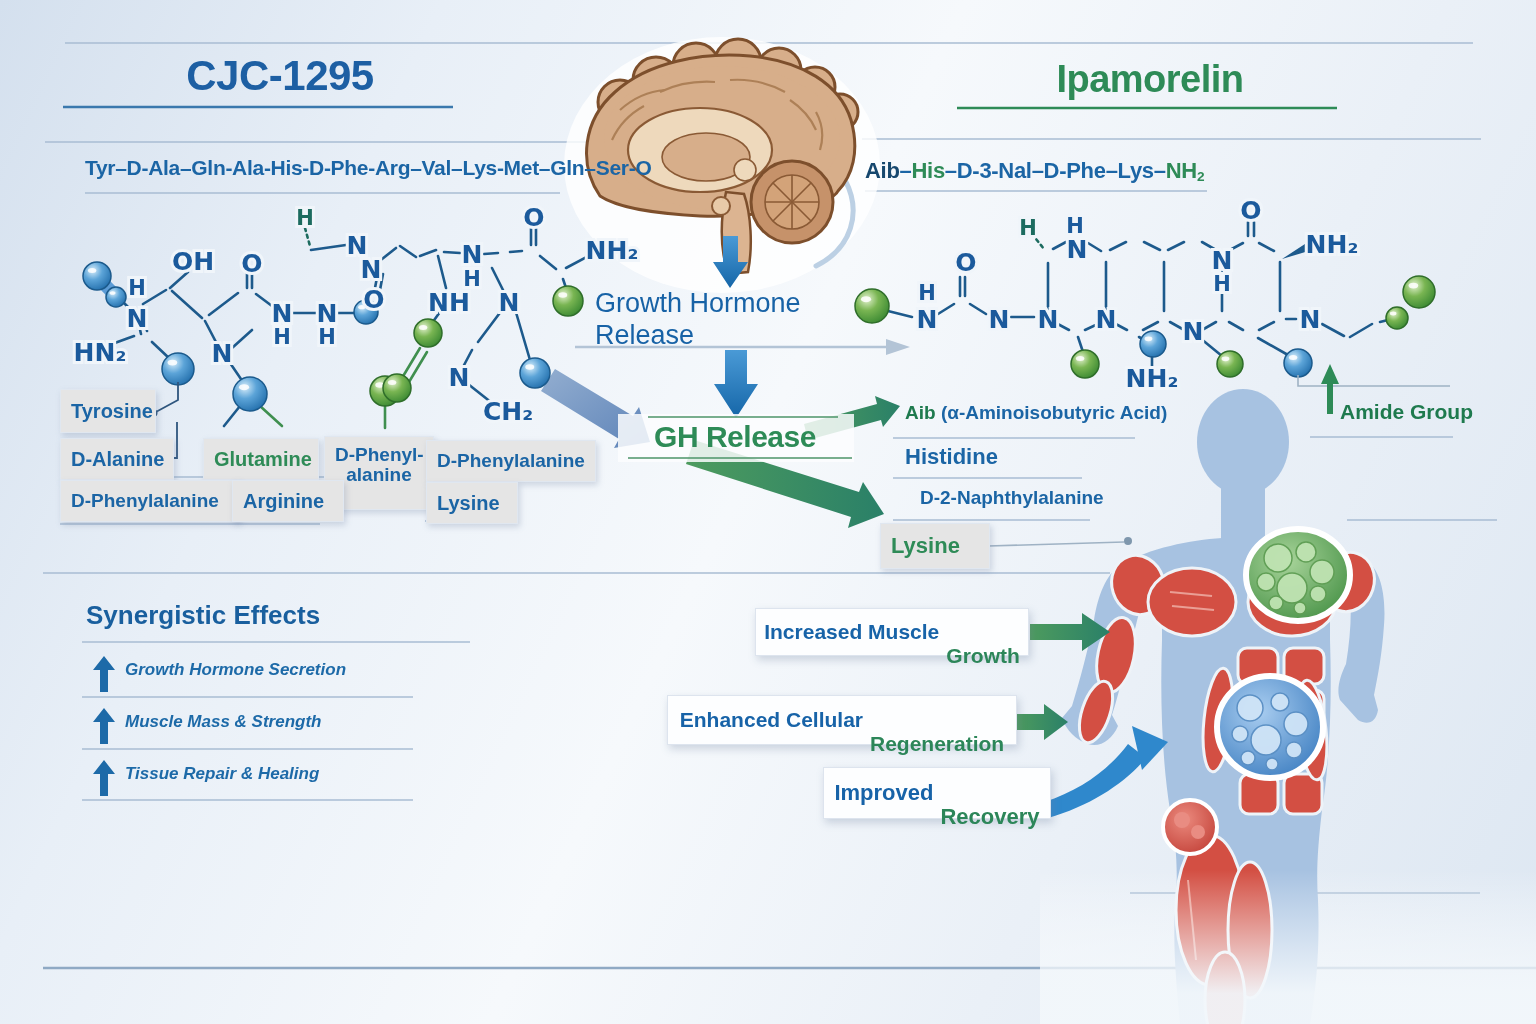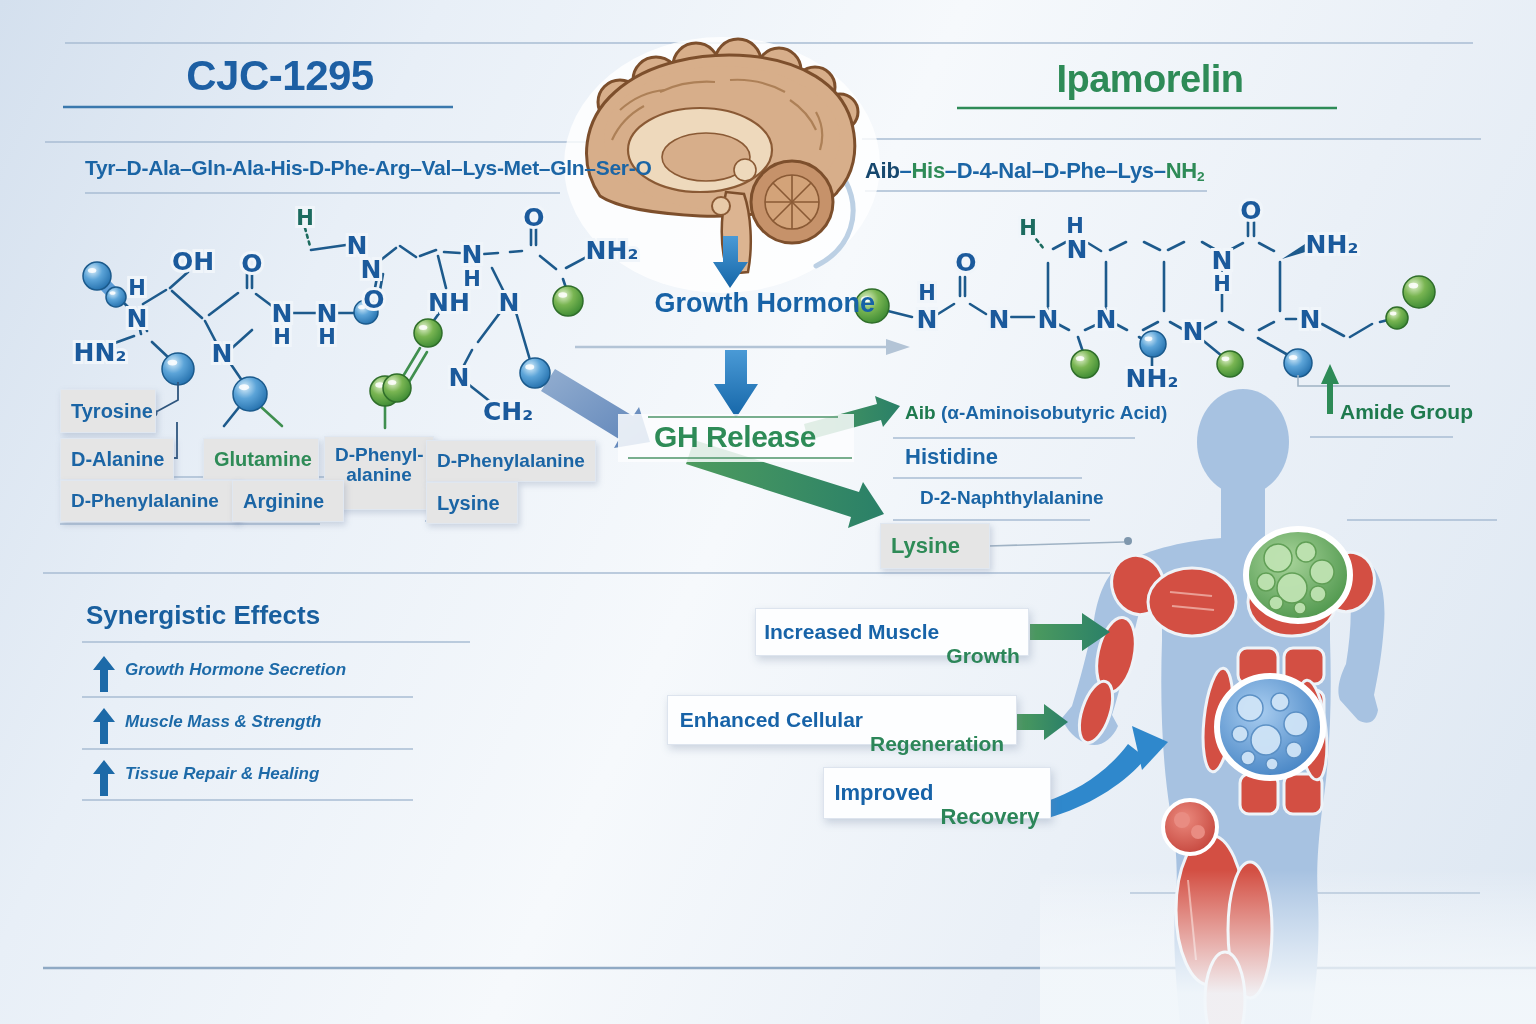--- a/index.html
+++ b/index.html
@@ -14,21 +14,21 @@
   .albox{position:absolute;background:#e5e5e5;border:1px solid #e0e7f0;
     box-shadow:2px 3px 6px rgba(110,130,160,.28);display:flex;align-items:center;
     padding:0 10px;font-weight:bold;color:#1b65a5;font-size:20px;white-space:nowrap;}
   .albox.green{color:#2e8b57;}
   .rlabel{position:absolute;font-weight:bold;color:#1b65a5;white-space:nowrap;}
   .outbox{position:absolute;background:#fdfeff;border:1px solid #dde4ee;
     box-shadow:2px 4px 8px rgba(110,130,160,.30);display:flex;align-items:center;
     justify-content:center;font-weight:bold;white-space:nowrap;}
   .outbox .b{color:#1763a8;} .outbox .g{color:#2c8659;margin-left:7px;margin-top:48px;}
   .syn-item{position:absolute;font-style:italic;font-weight:bold;color:#1d6aa8;font-size:17px;white-space:nowrap;}
-  .ghc{position:absolute;text-align:right;font-weight:bold;color:#1762a6;line-height:1.18;}
+  .ghc{position:absolute;text-align:left;font-weight:normal;color:#1762a6;line-height:1.18;}
   sub.s2{font-size:0.62em;vertical-align:-0.25em;}
 </style>
 </head>
 <body>
 
 <svg class="abs" style="left:0;top:0" width="1536" height="1024" viewBox="0 0 1536 1024">
   <defs>
     <radialGradient id="grad-b" cx="35%" cy="30%" r="75%">
       <stop offset="0%" stop-color="#d8eefb"></stop>
         <stop offset="45%" stop-color="#5ca4d8"></stop>
@@ -357,21 +357,21 @@
     <polygon points="104,708 93,722 100,722 100,744 108,744 108,722 115,722"></polygon>
     <polygon points="104,760 93,774 100,774 100,796 108,796 108,774 115,774"></polygon>
   </g>
 </svg>
 
 <div class="abs ttl" style="left:95px;top:52px;width:370px;font-size:42px;color:#1d5fa3;">CJC-1295</div>
 <div class="abs ttl" style="left:930px;top:58px;width:440px;font-size:38px;color:#2e8b57;">Ipamorelin</div>
 
 <div class="abs seq" style="left:85px;top:156px;font-size:21px;">Tyr–D-Ala–Gln-Ala-His-D-Phe-Arg–Val–Lys-Met–Gln–Ser-O</div>
 <div class="abs seq" style="left:865px;top:158px;font-size:22px;">
-  <span style="color:#17486e;">Aib</span><span>–</span><span style="color:#2e8b57;">His</span><span>–D-4-Nal–D-Phe–Lys–</span><span style="color:#2e8b57;"><span>NH</span><sub class="s2">2</sub></span>
+  <span style="color:#17486e;">Aib</span><span>–</span><span style="color:#2e8b57;">His</span><span>–D-3-Nal–D-Phe–Lys–</span><span style="color:#2e8b57;"><span>NH</span><sub class="s2">2</sub></span>
 </div>
 
 <div class="albox" style="left:60px;top:389px;width:74px;height:42px;">
   <span>Tyrosine</span>
   </div>
 <div class="albox" style="left:60px;top:438px;width:92px;height:40px;">
   <span>D-Alanine</span>
   </div>
 <div class="albox green" style="left:203px;top:438px;width:94px;height:40px;">
   <span>Glutamine</span>
@@ -388,20 +388,21 @@
   </div>
 <div class="albox" style="left:232px;top:480px;width:90px;height:40px;">
   <span>Arginine</span>
   </div>
 <div class="albox" style="left:426px;top:482px;width:70px;height:40px;">
   <span>Lysine</span>
   </div>
 
 <div class="ghc" style="left:595px;top:288px;width:280px;font-size:27px;">
   <div>Growth Hormone</div>
+  <div>Release</div>
 </div>
 <div class="abs ttl" style="left:615px;top:420px;width:240px;font-size:30px;color:#2e8b57;">GH Release</div>
 
 <div class="rlabel" style="left:905px;top:402px;font-size:19px;">
   <span style="color:#1e7a4e;">Aib</span>
   <span>(α-Aminoisobutyric Acid)</span></div>
 <div class="rlabel" style="left:905px;top:444px;font-size:22px;">Histidine</div>
 <div class="rlabel" style="left:920px;top:487px;font-size:19px;">D-2-Naphthylalanine</div>
 <div class="albox green" style="left:880px;top:523px;width:88px;height:44px;font-size:22px;">
   <span>Lysine</span>

